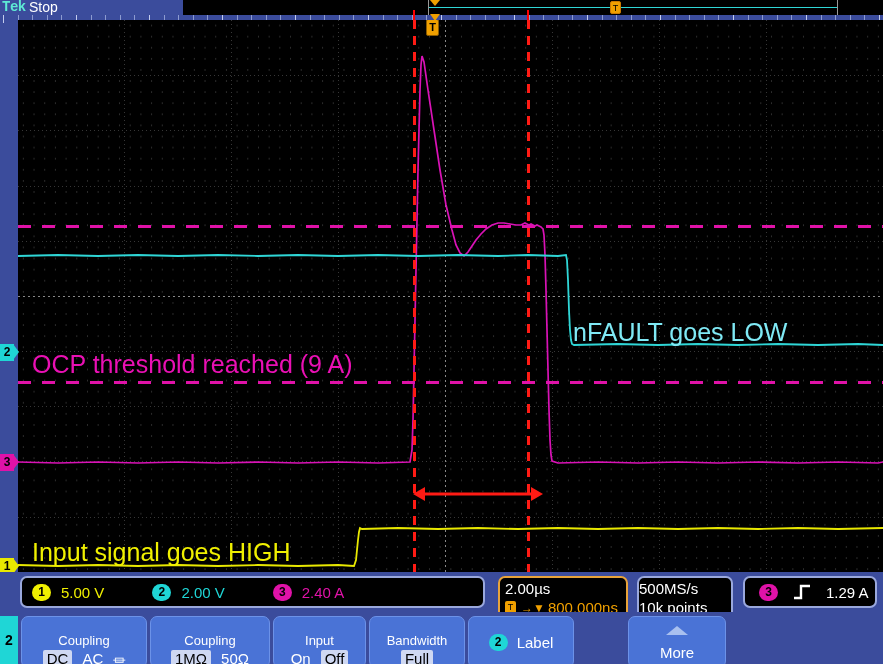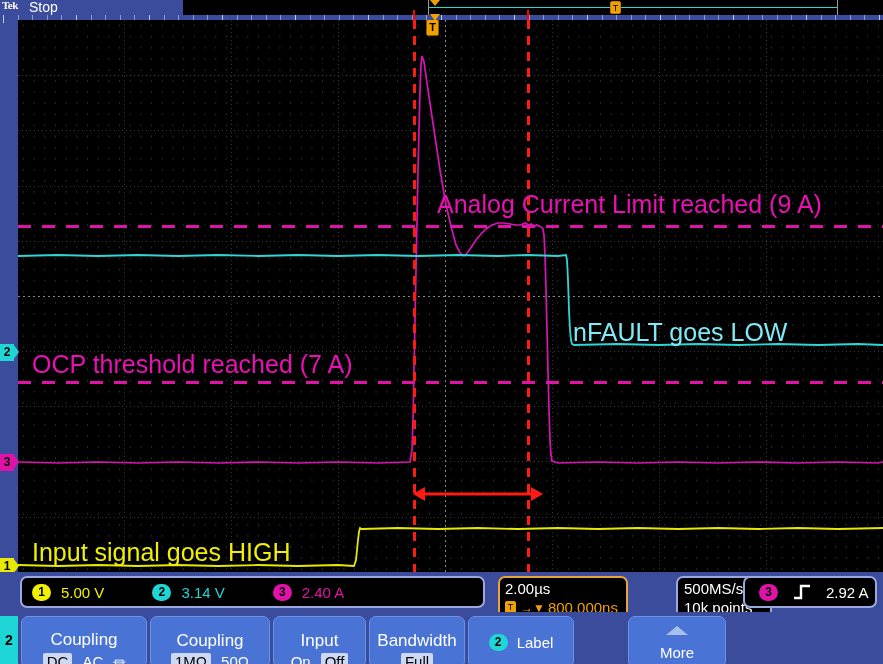--- a/index.html
+++ b/index.html
@@ -10,22 +10,22 @@
     background:#3b4c9c;
   }
 
   
   #topbar{
     position:absolute; left:0; top:0; width:883px; height:15px;
     background:#3b4c9c;
   }
   #tek-logo{
     position:absolute; left:2px; top:-1px;
-    font-family:Liberation Serif, serif;
-    font-weight:bold; font-size:11px; color:#ffffff;
+    font-family:Liberation Mono, monospace;
+    font-weight:bold; font-size:14px; color:#5eead4;
     letter-spacing:-0.5px;
   }
   #run-state{
     position:absolute; left:29px; top:-1px;
     font-size:14px; color:#ffffff; font-weight:normal;
   }
   #rec-strip{
     position:absolute; left:183px; top:0px; width:700px; height:15px;
     background:#000;
   }
@@ -131,21 +131,21 @@
   .chmark span{ position:absolute; left:0; top:0; width:14px; text-align:center; }
 
   
   #readout{ position:absolute; left:0; top:572px; width:883px; height:40px; background:#3b4c9c; }
   .rbox{
     position:absolute; background:#000; border:2px solid #9aa8dd; border-radius:7px;
     display:flex; align-items:center;
   }
   #rbox-chans{ left:20px; top:4px; width:465px; height:32px; }
   #rbox-time{  left:498px; top:4px; width:130px; height:44px; border-color:#e8a33a; flex-direction:column; align-items:flex-start; justify-content:center; padding-left:5px;}
-  #rbox-rate{  left=0; left:637px; top:4px; width:96px; height:44px; flex-direction:column; align-items:flex-start; justify-content:center; padding-left:6px;margin-left:39px;}
+  #rbox-rate{  left=0; left:637px; top:4px; width:96px; height:44px; flex-direction:column; align-items:flex-start; justify-content:center; }
   #rbox-trig{  left:743px; top:4px; width:134px; height:32px; }
   .chip{
     display:inline-block; width:19px; height:17px; border-radius:9px;
     color:#000; font-size:12px; font-weight:bold; text-align:center; line-height:17px;
     font-family:"Liberation Sans", sans-serif;
   }
   .rd-txt{ font-size:15px; font-family:"Liberation Sans", sans-serif; }
   .rd-white{ color:#fff; font-size:15px; }
   .rd-orange{ color:#f0a000; font-size:15px; }
   #t-pos-badge{
@@ -159,21 +159,21 @@
     position:absolute; left:0; top:4px; width:18px; height:48px;
     background:#1fd6d6; color:#000; font-size:14px; font-weight:bold;
     text-align:center; line-height:48px;
   }
   .mbtn{
     position:absolute; top:4px; height:52px; background:#4a73d6;
     border:1px solid #6c92e8; border-radius:7px;
     display:flex; flex-direction:column; align-items:center; justify-content:center;
     color:#fff; font-size:15px; font-family:"Liberation Sans", sans-serif;
   }
-  .mbtn .title{ font-size:17px;margin-top:16px; }
+  .mbtn .title{ font-size:13px;margin-top:16px; }
   .mbtn .row{ display:flex; align-items:center; gap:10px; margin-top:2px; font-size:15px;}
   .sel{ background:#cfd8f2; color:#000; padding:0 4px; border-radius:2px; }
   #btn-coupling{ left:21px; width:126px; }
   #btn-impedance{ left:150px; width:120px; }
   #btn-invert{ left:273px; width:93px; }
   #btn-bandwidth{ left:369px; width:96px; }
   #btn-label{ left:468px; width:106px; }
   #btn-more{ left:628px; width:98px; }
   #gnd-sym{ font-size:15px; }
 </style>
@@ -309,22 +309,21 @@
   <div class="vcursor" style="left:509px;"></div>
 
   <div id="trig-badge">T</div>
 
   <svg id="deglitch-arrow" viewBox="0 0 130 22">
     <line x1="8" y1="11" x2="122" y2="11" stroke="#ff1b14" stroke-width="3"></line>
     <polygon points="0,11 12,4 12,18" fill="#ff1b14"></polygon>
     <polygon points="130,11 118,4 118,18" fill="#ff1b14"></polygon>
   </svg>
 
-  <div class="annot" id="annot-analog">Analog Current Limit reached (9 A)</div>
-  <div class="annot" id="annot-ocp">OCP threshold reached (7 A)</div>
+  <div class="annot" id="annot-ocp">OCP threshold reached (9 A)</div>
   <div class="annot" id="annot-nfault">nFAULT goes LOW</div>
   <div class="annot" id="annot-input">Input signal goes HIGH</div>
 
 </div>
 
 <div class="chmark" style="top:344px;">
   <div class="body" style="background:#1fd6d6;"></div>
   <div class="tip" style="border-left:6px solid #1fd6d6;"></div>
   <span>2</span>
 </div>
@@ -341,21 +340,21 @@
 
 <div id="readout">
 
   <div class="rbox" id="rbox-chans">
     <div style="display:flex;align-items:center;gap:10px;margin-left:10px;">
       <span class="chip" style="background:#f0f000;">1</span>
       <span class="rd-txt" style="color:#f0f000;">5.00 V</span>
     </div>
     <div style="display:flex;align-items:center;gap:10px;margin-left:48px;">
       <span class="chip" style="background:#1fd6d6;">2</span>
-      <span class="rd-txt" style="color:#1fd6d6;">3.14 V</span>
+      <span class="rd-txt" style="color:#1fd6d6;">2.00 V</span>
     </div>
     <div style="display:flex;align-items:center;gap:10px;margin-left:48px;">
       <span class="chip" style="background:#e012a8;">3</span>
       <span class="rd-txt" style="color:#e012a8;">2.40 A</span>
     </div>
   </div>
 
   <div class="rbox" id="rbox-time">
     <div class="rd-white">2.00µs</div>
     <div style="display:flex;align-items:center;gap:3px;margin-top:2px;">
@@ -368,21 +367,21 @@
   <div class="rbox" id="rbox-rate">
     <div class="rd-white">500MS/s</div>
     <div class="rd-white" style="margin-top:2px;">10k points</div>
   </div>
 
   <div class="rbox" id="rbox-trig">
     <span class="chip" style="background:#e012a8;margin-left:14px;">3</span>
     <svg width="20" height="18" viewBox="0 0 20 18" style="margin-left:14px;">
       <path d="M2 15 L9 15 L9 3 L18 3" stroke="#ffffff" stroke-width="2.4" fill="none"></path>
     </svg>
-    <span class="rd-white" style="margin-left:14px;">2.92 A</span>
+    <span class="rd-white" style="margin-left:14px;">1.29 A</span>
   </div>
 </div>
 
 <div id="menubar">
   <div id="ch-tab">2</div>
 
   <div class="mbtn" id="btn-coupling">
     <div class="title">Coupling</div>
     <div class="row">
       <span class="sel">DC</span>

